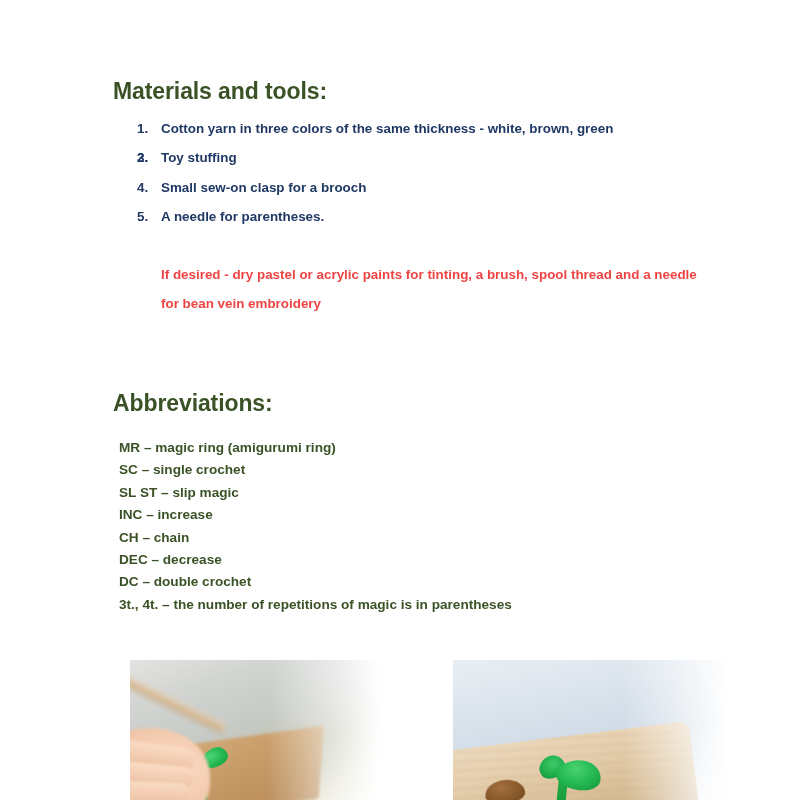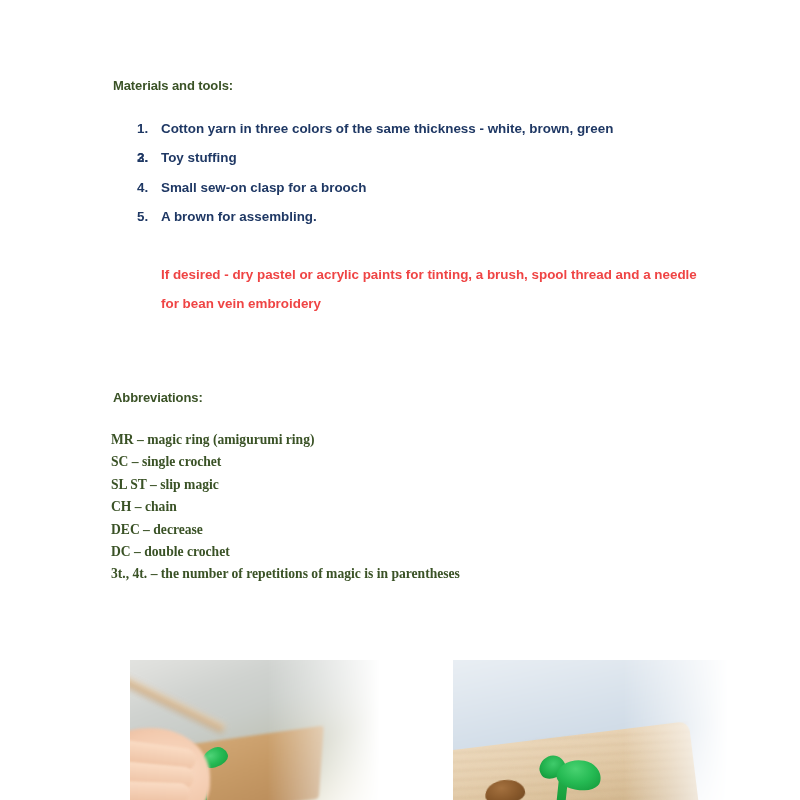--- a/index.html
+++ b/index.html
@@ -21,21 +21,21 @@
     inset: 0;
     background: #ffffff;
   }
 
   
   .section-heading {
     position: absolute;
     left: 113px;
     color: #3a5226;
     font-weight: bold;
-    font-size: 13px;
+    font-size: 23px;
     letter-spacing: -0.1px;
     white-space: nowrap;
   }
   #heading-materials { top: 78px; }
   #heading-abbrev    { top: 390px; }
 
   
   .num-list {
     position: absolute;
     left: 113px;
@@ -77,24 +77,23 @@
     padding-left: 48px;
     box-sizing: border-box;
   }
   .num-note-line { display: block; white-space: nowrap; }
 
   
   .abbrev-list {
     position: absolute;
     left: 111px;
     top: 429px;
-    margin: 0;
+    margin: 8px;
     padding: 0;
     list-style: none;
-    font-family: Liberation Serif, serif;
   }
   .abbrev-item {
     display: block;
     color: #3a5226;
     font-weight: bold;
     font-size: 13.6px;
     line-height: 22.4px;
     white-space: nowrap;
   }
 
@@ -327,35 +326,36 @@
     <li class="num-item">
       <span class="num-marker">3.</span>
       <span>Toy stuffing</span>
     </li>
     <li class="num-item">
       <span class="num-marker">4.</span>
       <span>Small sew-on clasp for a brooch</span>
     </li>
     <li class="num-item">
       <span class="num-marker">5.</span>
-      <span>A brown for assembling.</span>
+      <span>A needle for parentheses.</span>
     </li>
   </ul>
 
   <div class="num-note">
     <span class="num-note-line">If desired - dry pastel or acrylic paints for tinting, a brush, spool thread and a needle</span>
     <span class="num-note-line">for bean vein embroidery</span>
   </div>
 
   <div class="section-heading" id="heading-abbrev">Abbreviations:</div>
 
   <ul class="abbrev-list">
     <li class="abbrev-item">MR – magic ring (amigurumi ring)</li>
     <li class="abbrev-item">SC – single crochet</li>
     <li class="abbrev-item">SL ST – slip magic</li>
+    <li class="abbrev-item">INC – increase</li>
     <li class="abbrev-item">CH – chain</li>
     <li class="abbrev-item">DEC – decrease</li>
     <li class="abbrev-item">DC – double crochet</li>
     <li class="abbrev-item">3t., 4t. – the number of repetitions of magic is in parentheses</li>
   </ul>
 
   <div class="photo" id="photo-left">
     <div class="photo-inner">
       <div class="bg"></div>
       <div class="stick"></div>

